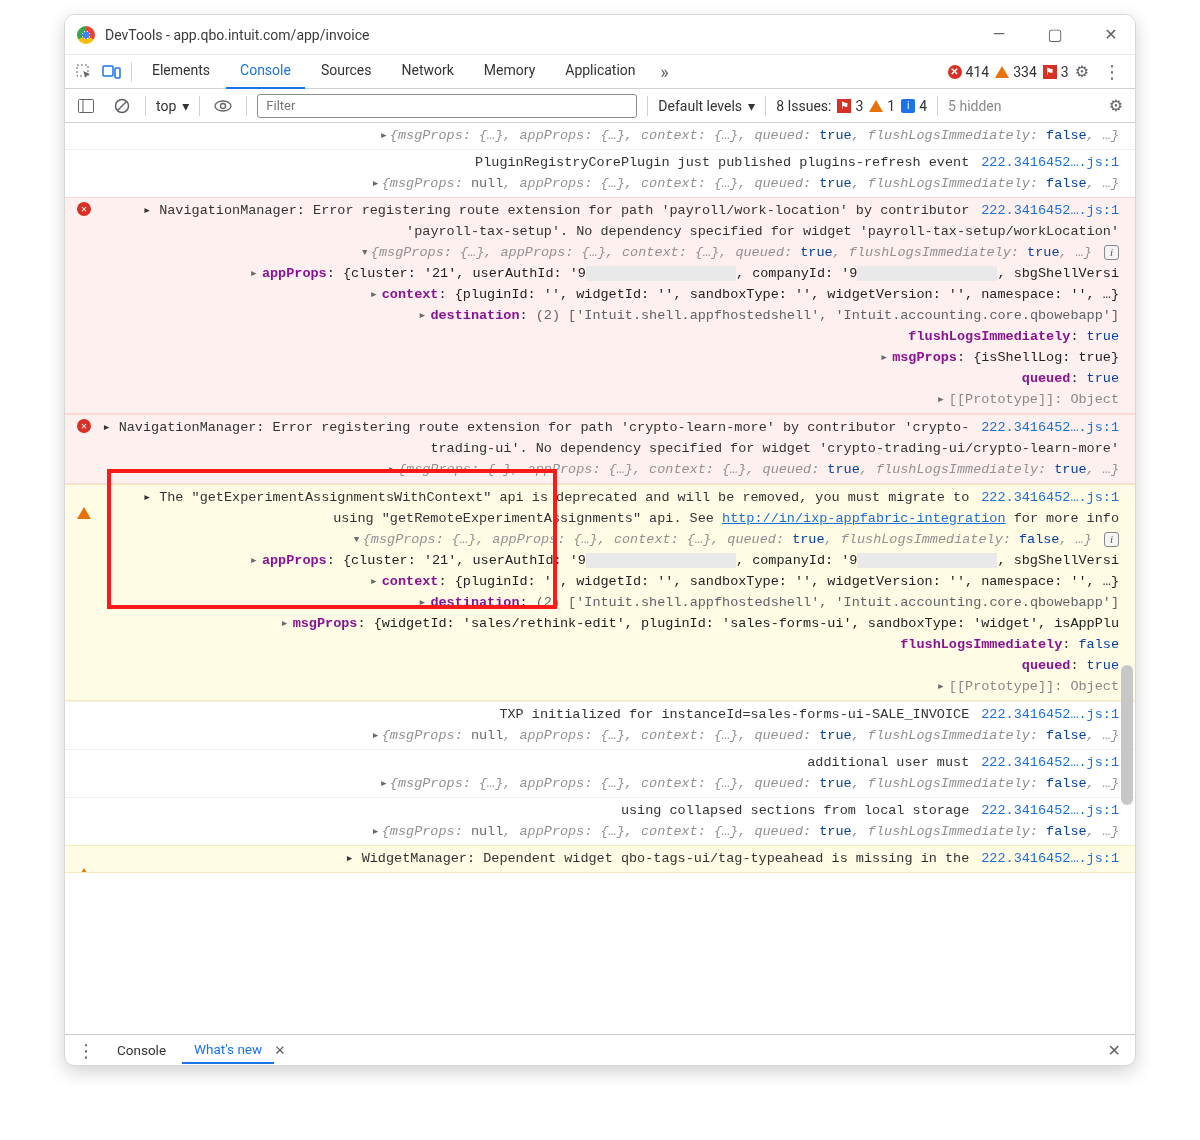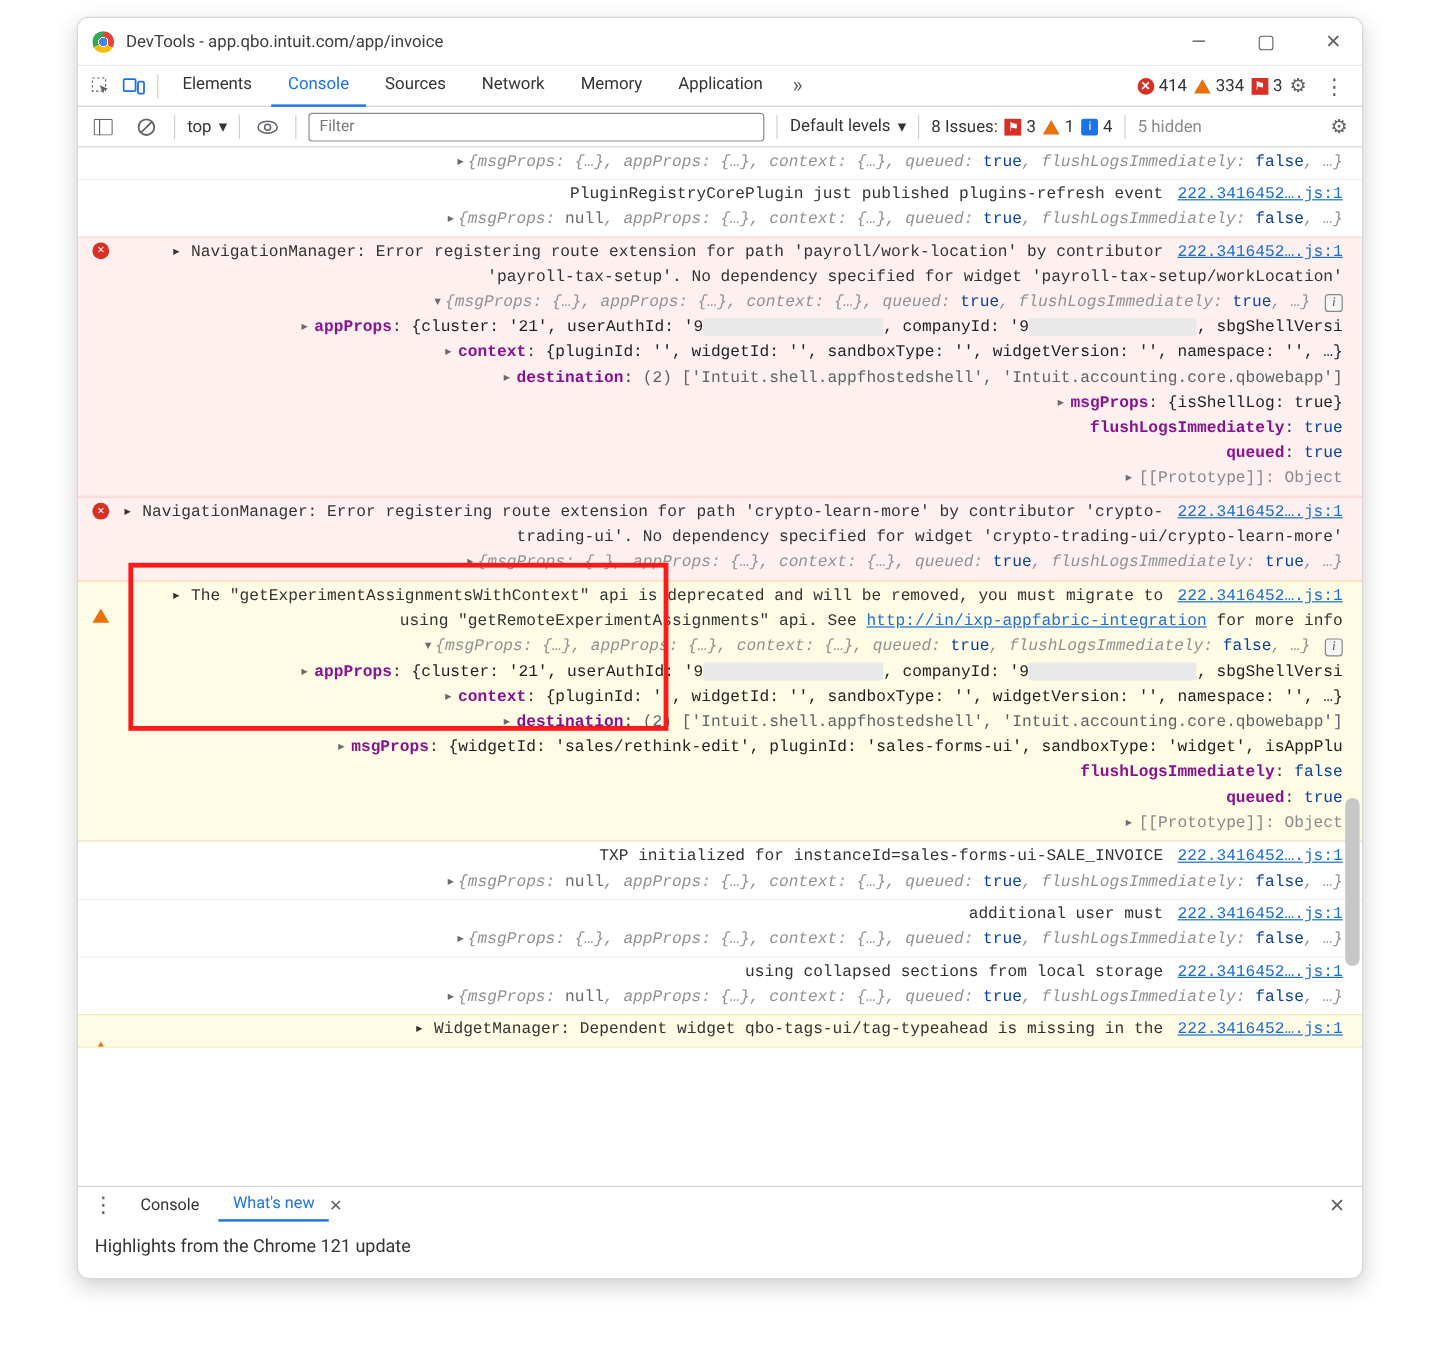--- a/index.html
+++ b/index.html
@@ -93,21 +93,21 @@
     flex:1;overflow:hidden;background:#fff;font-family:var(--mono);
     font-size:13.5px;line-height:21px;position:relative;text-align:right;
   }
   .row{
     padding:2px 16px 3px 34px;position:relative;border-top:1px solid #f0f0f0;
   }
   .row.first{border-top:none;}
   .row.err{background:var(--error-bg);border-top:1px solid var(--error-border);border-bottom:1px solid var(--error-border);}
   .row.warn{background:var(--warn-bg);border-top:1px solid var(--warn-border);border-bottom:1px solid var(--warn-border);}
   .row .rowicon{position:absolute;left:12px;top:4px;}
-  .src{float:right;color:var(--link);text-decoration:underline;white-space:nowrap;margin-left:12px;}
+  .src{float:right;color:var(--link);white-space:nowrap;margin-left:12px;}
   .objline{color:var(--obj-gray);font-style:italic;}
   .objline .caret{color:#6b6b6b;margin-right:2px;font-style:normal;}
   .objline .b{color:var(--bool);font-style:normal;}
   .objline .n{color:#6b6b6b;font-style:normal;}
   .kv{padding-left:24px;}
   .kv .caret{color:#6b6b6b;margin-right:4px;}
   .kv .prop{color:var(--prop);font-weight:600;}
   .kv .bool{color:var(--bool);}
   .kv .plain{color:#222;}
   .kv .gray{color:#5f6367;}
@@ -266,22 +266,22 @@
         <span style="margin-left:-2px;">▸</span>
         <span>NavigationManager: Error registering route extension for path 'payroll/work-location' by contributor 'payroll-tax-setup'. No dependency specified for widget 'payroll-tax-setup/workLocation'</span>
       </div>
       <div style="padding-left:10px;">
         <span class="objline"><span class="caret">▾</span>{msgProps: {…}, appProps: {…}, context: {…}, queued: <span class="b">true</span>, flushLogsImmediately: <span class="b">true</span>, …}</span>
         <span class="infoicon">i</span>
       </div>
       <div class="kv sub"><span class="caret">▸</span><span class="prop">appProps</span>: <span class="plain">{cluster: '21', userAuthId: '9</span><span class="redact" style="width:150px;"></span><span class="plain">, companyId: '9</span><span class="redact" style="width:140px;"></span><span class="plain">, sbgShellVersi</span></div>
       <div class="kv sub"><span class="caret">▸</span><span class="prop">context</span>: <span class="plain">{pluginId: '', widgetId: '', sandboxType: '', widgetVersion: '', namespace: '', …}</span></div>
       <div class="kv sub"><span class="caret">▸</span><span class="prop">destination</span>: <span class="gray">(2) ['Intuit.shell.appfhostedshell', 'Intuit.accounting.core.qbowebapp']</span></div>
+      <div class="kv sub" style="padding-left:58px;"><span class="prop">flushLogsImmediately</span>: <span class="bool">true</span></div>
       <div class="kv sub"><span class="caret">▸</span><span class="prop">msgProps</span>: <span class="plain">{isShellLog: true}</span></div>
-      <div class="kv sub" style="padding-left:58px;"><span class="prop">flushLogsImmediately</span>: <span class="bool">true</span></div>
       <div class="kv sub" style="padding-left:58px;"><span class="prop">queued</span>: <span class="bool">true</span></div>
       <div class="kv sub" style="color:#888;"><span class="caret">▸</span><span>[[Prototype]]: Object</span></div>
     </div>
 
     <div class="row err">
       <span class="rowicon">
           <span class="ico-err">✕</span>
         </span>
       <div class="msgwrap">
         <span class="src">222.3416452….js:1</span>
@@ -354,18 +354,15 @@
 
   <div class="drawer">
     <div class="drawer-tabs">
       <span class="kebab2">⋮</span>
       <span class="dtab">Console</span>
       <span class="dtab active">What's new</span>
       <span class="xclose">✕</span>
       <span class="spacer"></span>
       <span style="color:#5f6367;font-size:16px;padding:0 8px;">✕</span>
     </div>
-    <div class="drawer-body">
-      <span>Highlights from the Chrome 121 update</span>
-    </div>
   </div>
 
 </div>
 
 </body></html>

